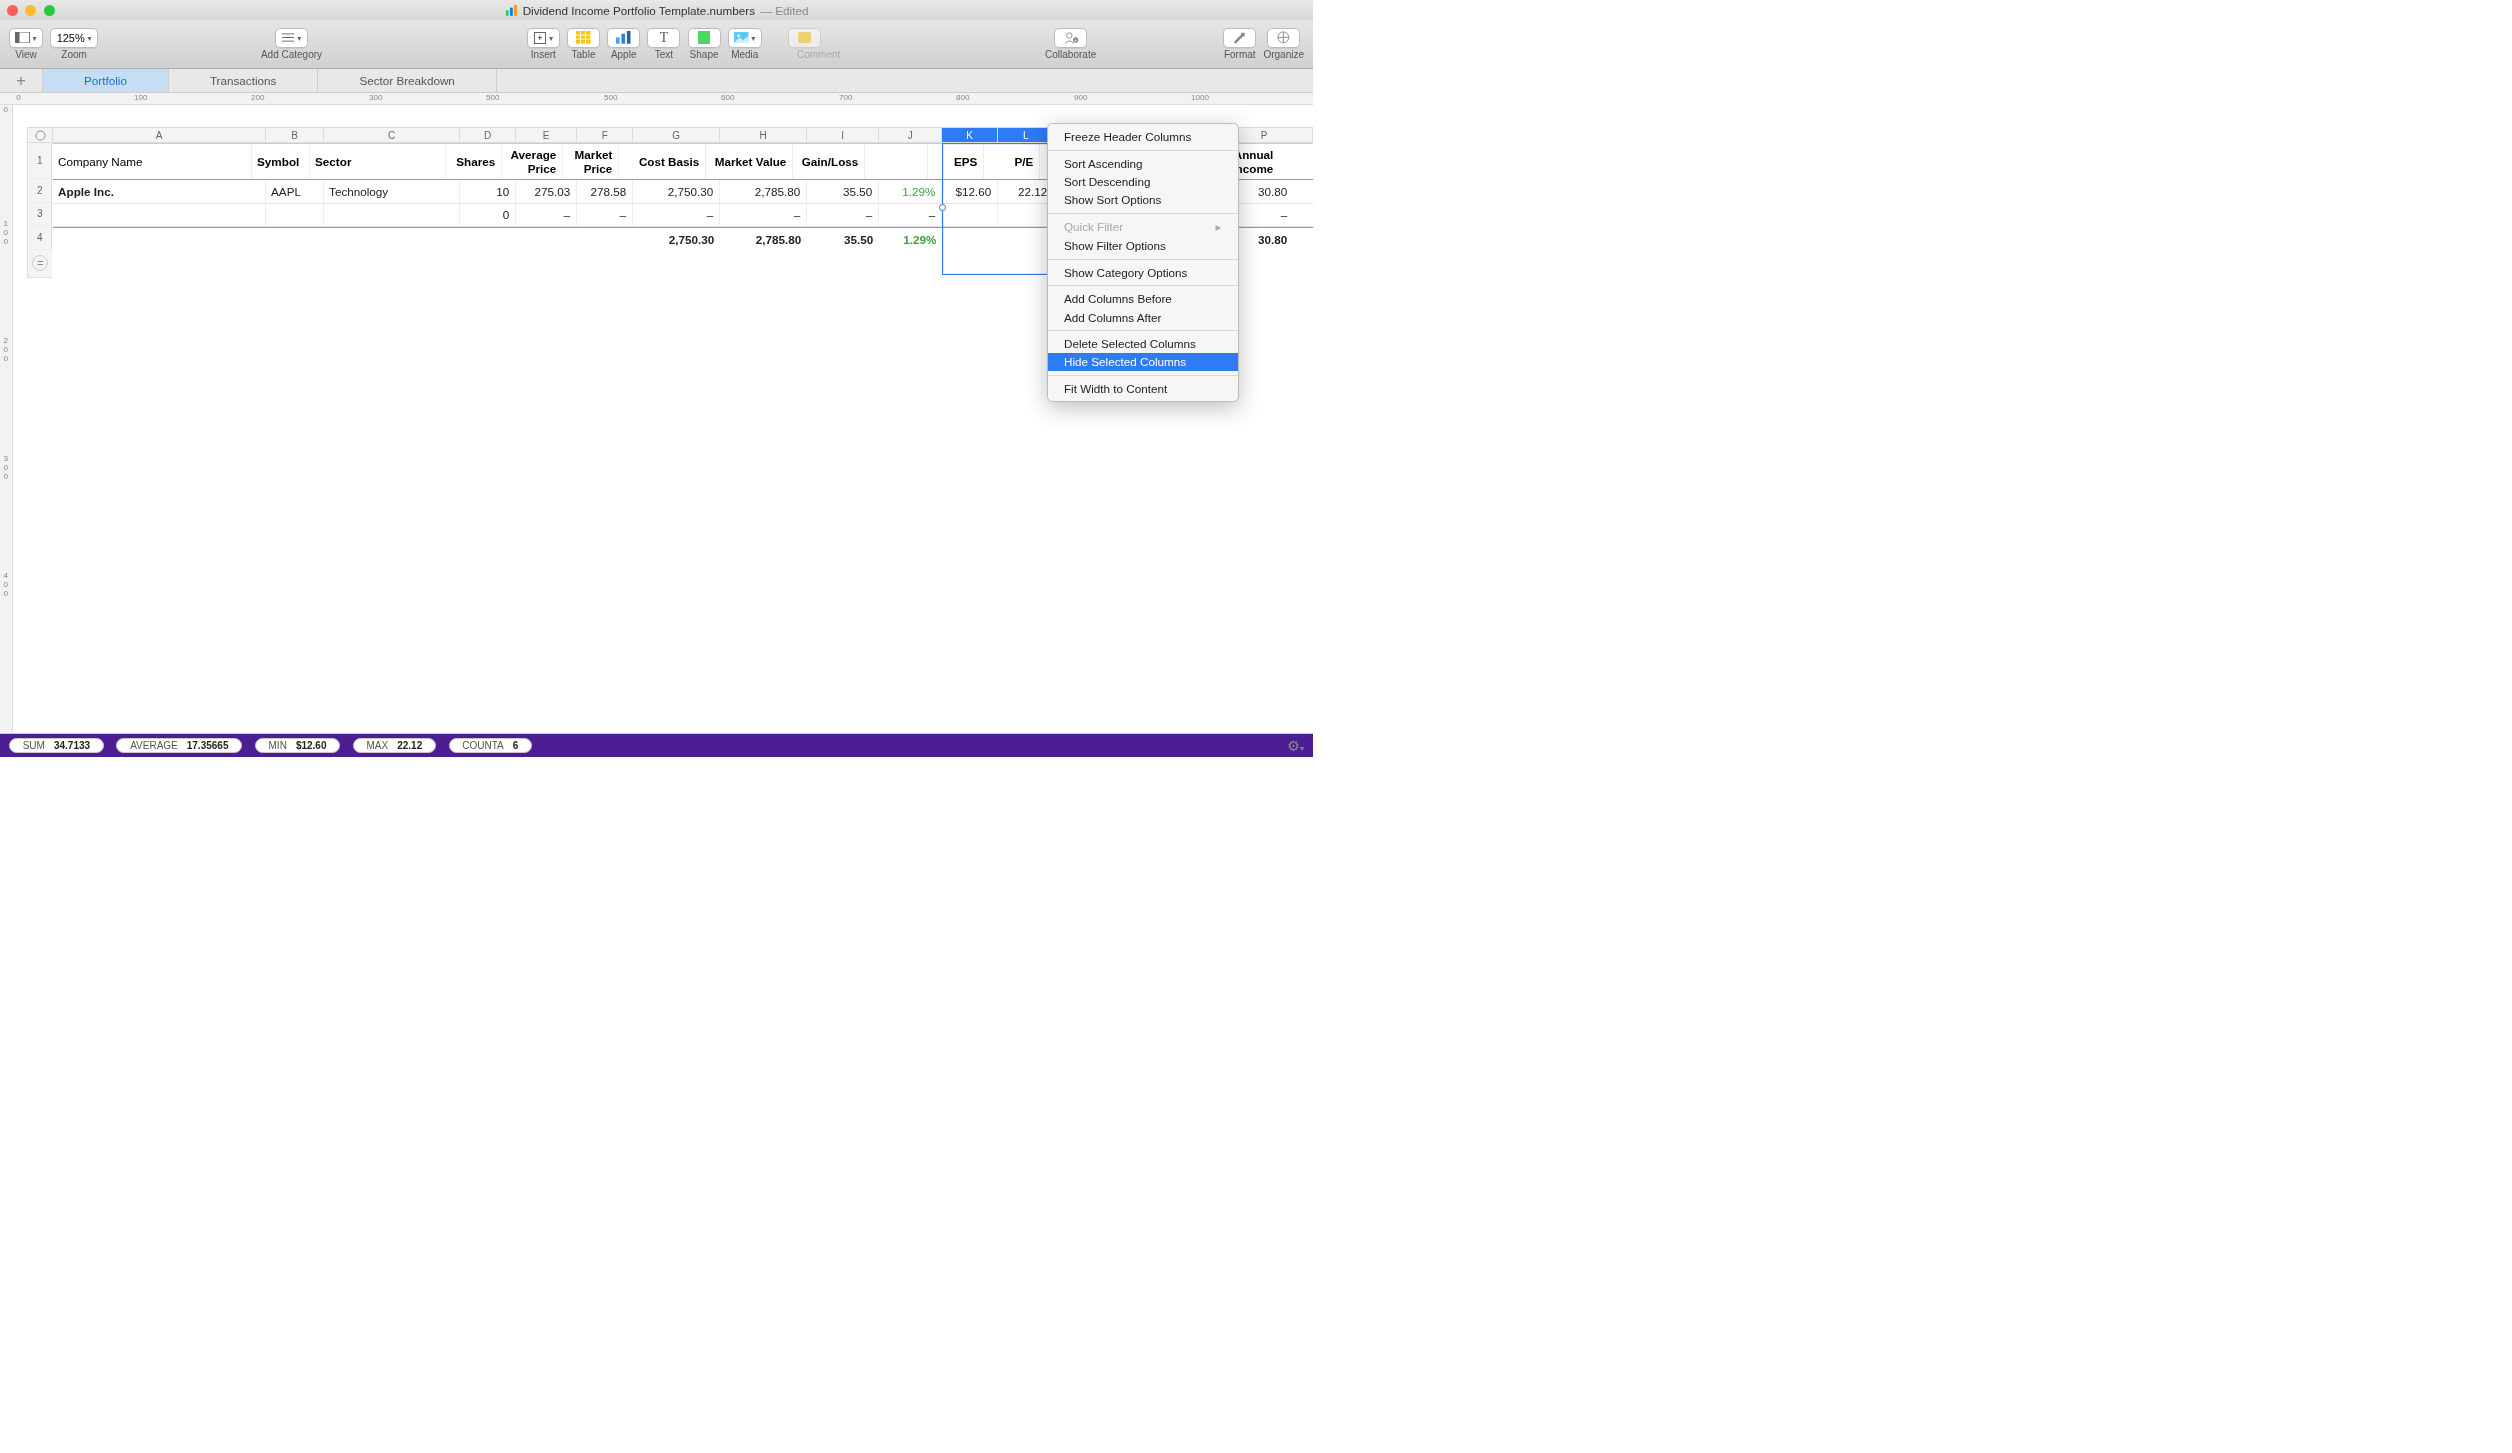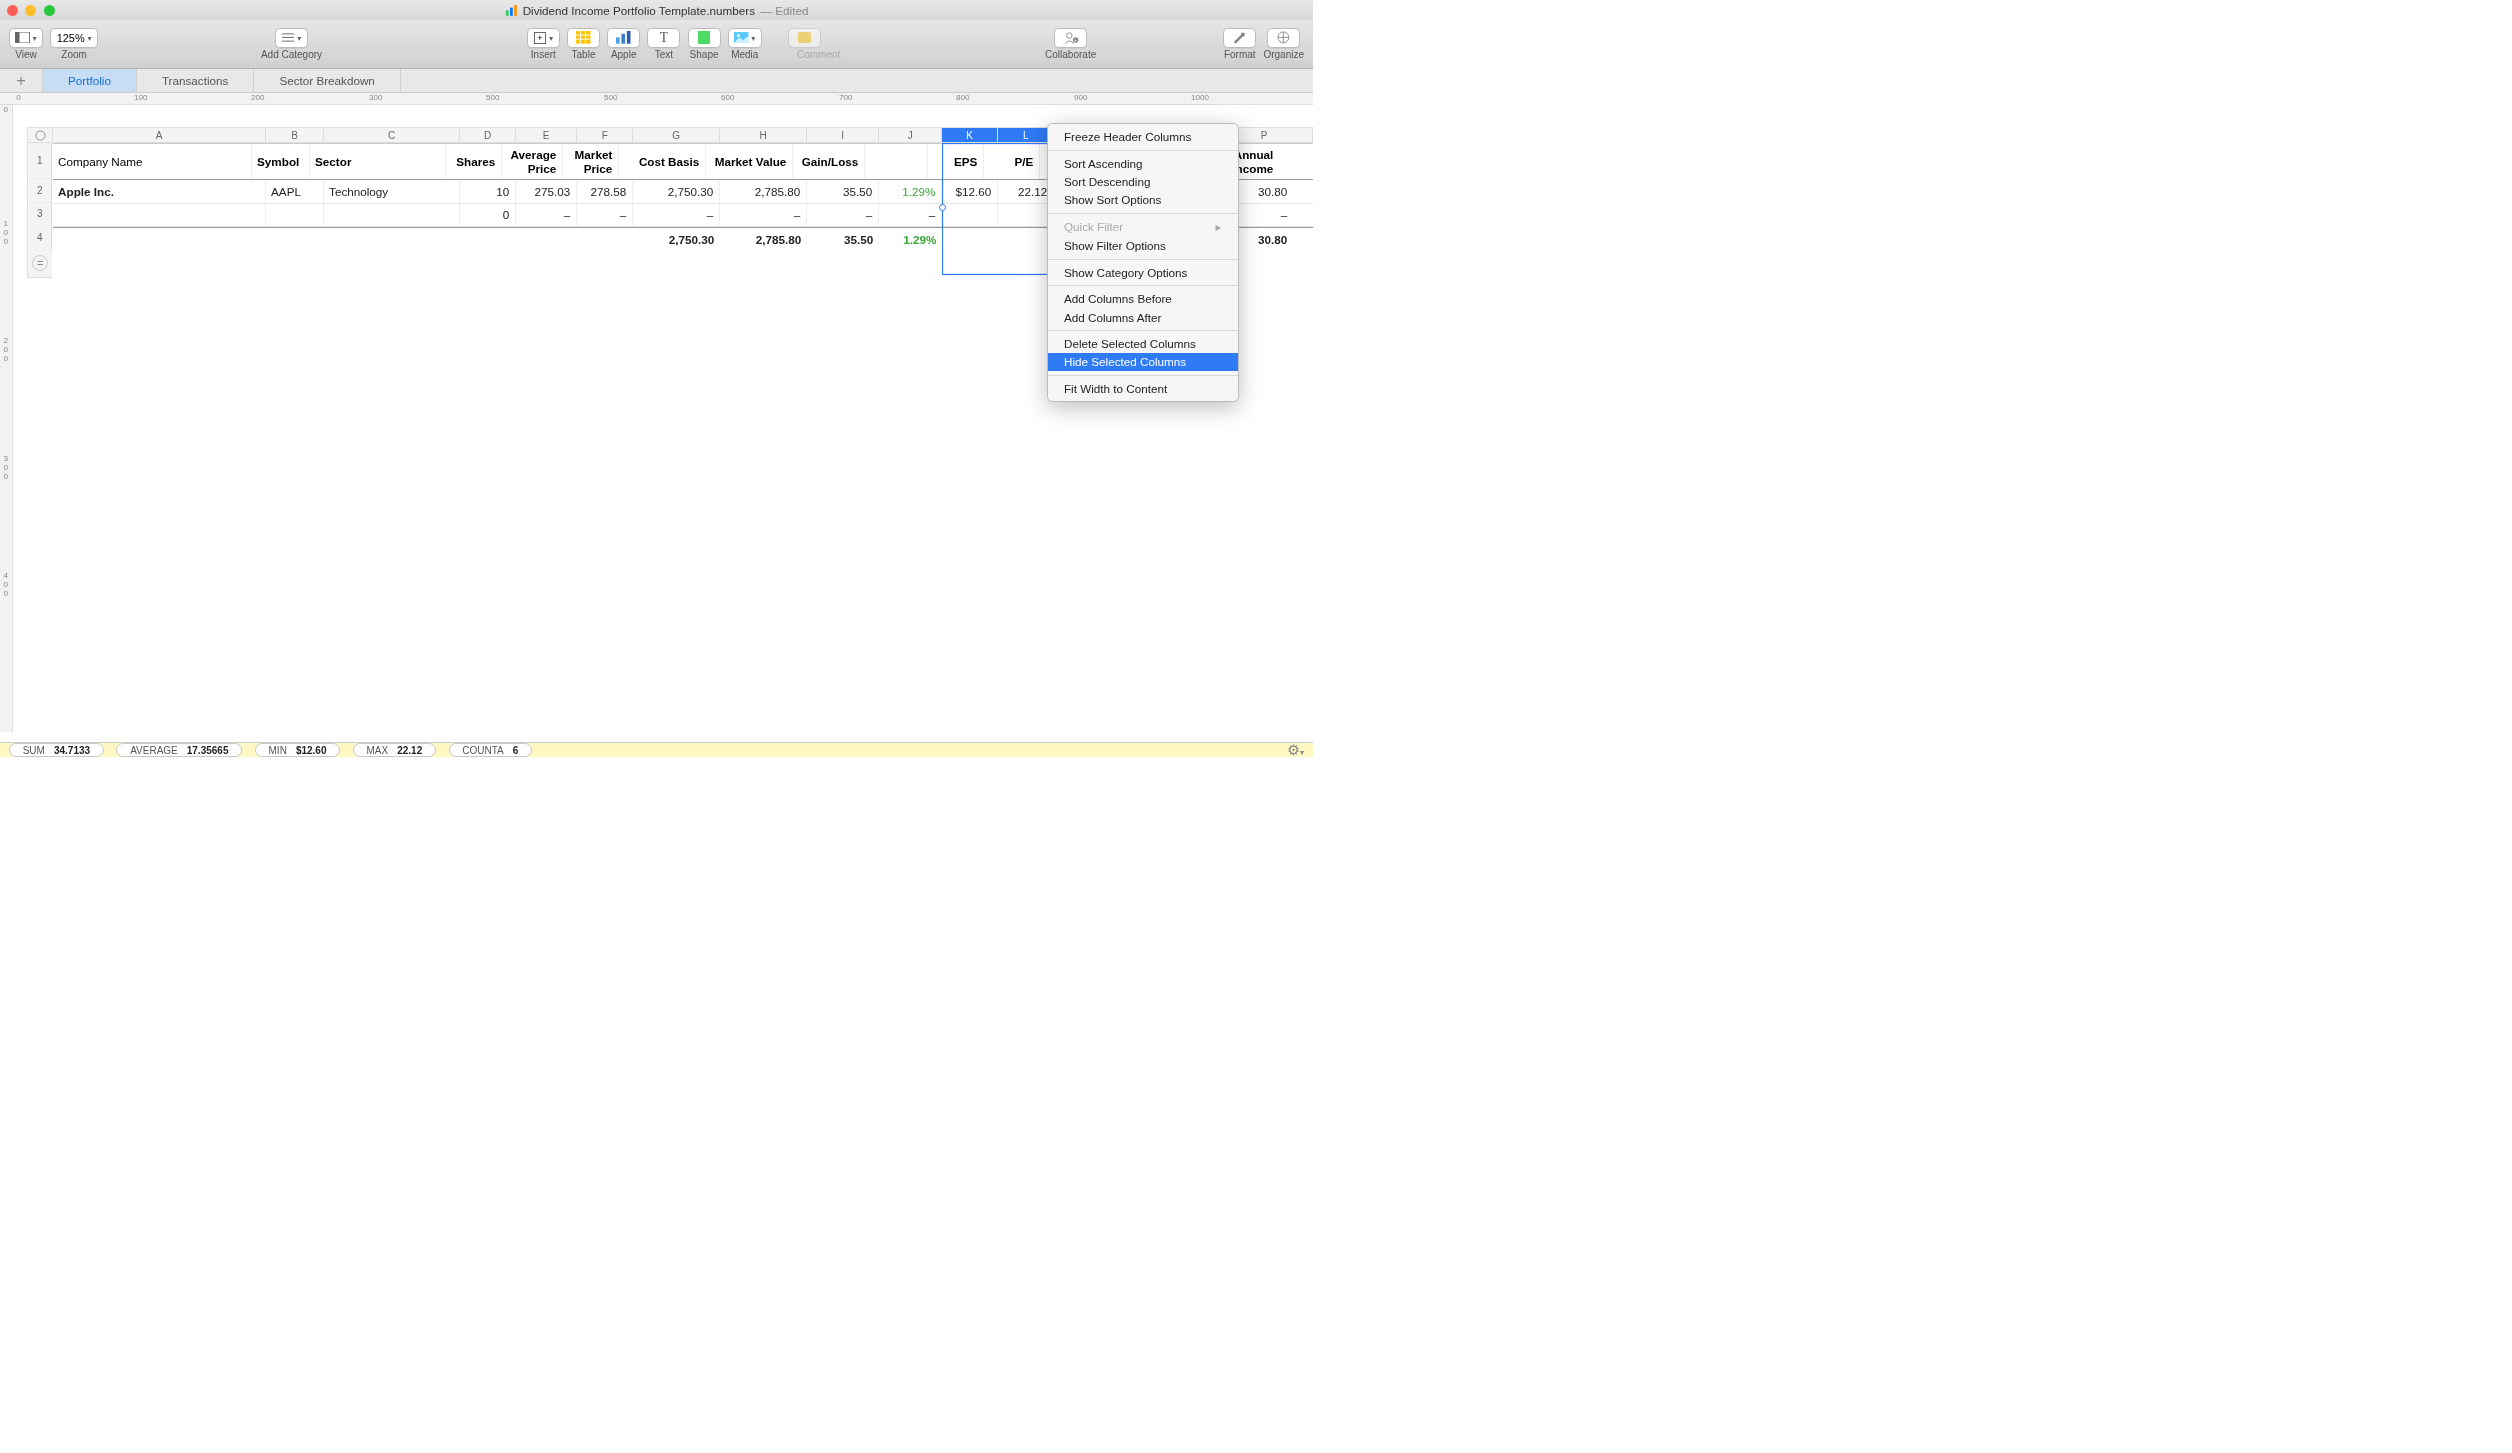--- a/index.html
+++ b/index.html
@@ -21,21 +21,21 @@
 .toolbar { height: 49px; background: linear-gradient(#e6e6e6, #d0d0d0); border-bottom: 0.9px solid #b0b0b0; display: flex; align-items: center; padding: 0 9px; }
 .toolbar-group { display: flex; gap: 7.2px; }
 .toolbar-item { display: flex; flex-direction: column; align-items: center; justify-content: center; gap: 1.8px; }
 .tb-button { background: #fff; border: 0.9px solid #bbb; border-radius: 4.5px; height: 20px; min-width: 33px; display: flex; align-items: center; justify-content: center; font-size: 11px; padding: 0 5.4px; box-shadow: 0 0.9px 0 rgba(0,0,0,0.05);}
 .tb-label { font-size: 10px; color: #555; }
 .toolbar-spacer { flex: 1; }
 
 
 .sheet-tabs { height: 23.5px; background: #e8e8e8; border-bottom: 0.9px solid #ccc; display: flex; align-items: stretch; }
 .add-sheet { width: 43px; display: flex; align-items: center; justify-content: center; border-right: 0.9px solid #d0d0d0; color: #888; font-size: 16.3px; }
-.sheet-tab { padding: 0 25px; display: flex; align-items: center; font-size: 11.7px; color: #555; border-right: 0.9px solid #d0d0d0; text-align: center; }
+.sheet-tab { padding: 0 41px; display: flex; align-items: center; font-size: 11.7px; color: #555; border-right: 0.9px solid #d0d0d0; text-align: center; }
 .sheet-tab.active { background: #c7ddf3; color: #1a6fd6; }
 
 
 .ruler { height: 12.7px; background: #f2f2f2; border-bottom: 0.9px solid #ddd; position: relative; font-size: 8.1px; color: #888;}
 .ruler-label { position: absolute; top: 0; }
 .vruler { width: 12.7px; background: #f2f2f2; border-right: 0.9px solid #ddd; position: absolute; left: 0; top: 105px; bottom: 25px; font-size: 8.1px; color:#888; text-align:center;}
 .vruler-label { position: absolute; left:0; right:0;}
 
 
 .canvas { position: absolute; left: 12.7px; right: 0; top: 105px; bottom: 25px; background: #fff; overflow: hidden;}
@@ -70,21 +70,21 @@
 .sel-handle { position:absolute; width:7.2px;height:7.2px;border:0.9px solid #2f7af5; background:#fff; border-radius:50%;}
 
 
 .ctx { position: absolute; background: #f6f6f6; border: 0.9px solid #bbb; border-radius: 5.4px; box-shadow: 0 5.4px 22px rgba(0,0,0,0.25); padding: 3.6px 0; font-size: 11.7px; width: 192px; z-index:50;}
 .ctx-item { padding: 2.7px 16.3px; color: #222; display:flex; justify-content:space-between; align-items:center;}
 .ctx-item.disabled { color: #aaa; }
 .ctx-item.highlight { background: #2f7af5; color: #fff; }
 .ctx-sep { height: 0.9px; background: #d8d8d8; margin: 3.6px 0; }
 
 
-.status-bar { position: absolute; bottom: 0; left: 0; right: 0; height: 15px; background: #fef9c3; border-top:0.9px solid #ccc; display: flex; align-items: center; padding: 0 9px; gap: 12.7px;}
+.status-bar { position: absolute; bottom: 0; left: 0; right: 0; height: 24px; background: #4c1d95; border-top:0.9px solid #ccc; display: flex; align-items: center; padding: 0 9px; gap: 12.7px;}
 .pill { background: #fff; border: 0.9px solid #c8c8c8; border-radius: 11px; padding: 0.9px 12.7px; font-size: 10px; color: #555; display:flex; gap:9px; align-items:center;}
 .pill b { color:#222; font-weight:600;}
 .gear { margin-left: auto; color:#888; font-size:14.5px;}
 
 </style>
 </head>
 <body>
 
 <div class="title-bar">
   <div class="traffic-lights">

